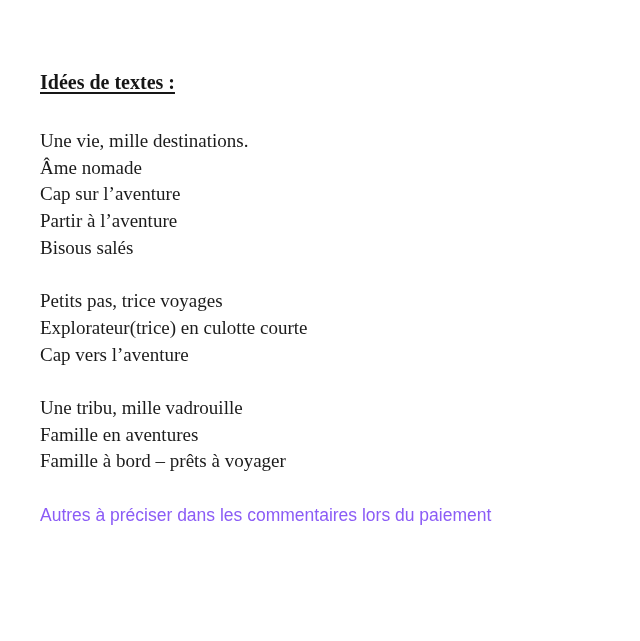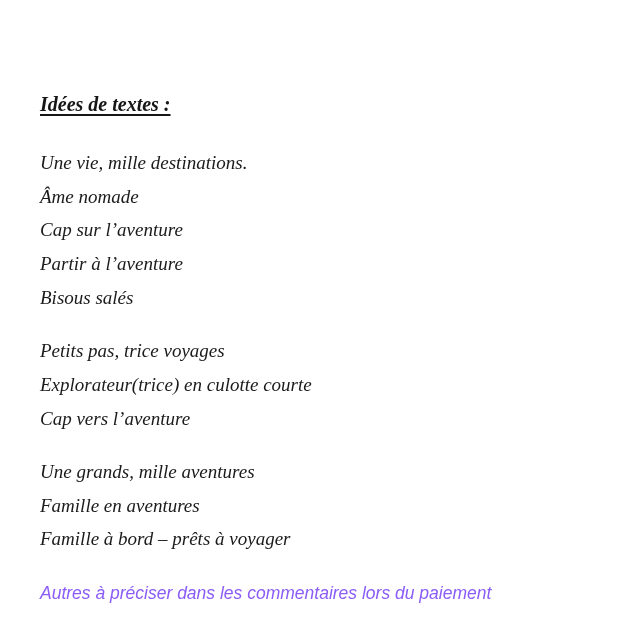--- a/index.html
+++ b/index.html
@@ -9,24 +9,23 @@
   }
   body {
     width: 640px;
     height: 641px;
     overflow: hidden;
   }
   .page {
     box-sizing: border-box;
     width: 640px;
     height: 641px;
-    padding: 90px 30px 0 40px;
+    padding: 68px 30px 0 40px;
     background: #ffffff;
     color: #1b1b1b;
-    font-style: italic;
   }
   .doc-title {
     font-family: "Liberation Serif", "DejaVu Serif", serif;
     font-size: 20px;
     font-weight: bold;
     line-height: 28px;
     text-decoration: underline;
     text-underline-offset: 3px;
     text-decoration-thickness: 2px;
     margin: 0 0 32px 0;
@@ -34,21 +33,20 @@
   }
   .group {
     margin: 0 0 26.7px 0;
   }
   .line {
     font-family: "Liberation Serif", "DejaVu Serif", serif;
     font-size: 19px;
     line-height: 26.7px;
     white-space: nowrap;
     color: #1b1b1b;
-    margin-top: 7px;
   }
   .footer-line {
     font-family: "Liberation Sans", "DejaVu Sans", sans-serif;
     font-size: 17.5px;
     line-height: 26.7px;
     white-space: nowrap;
     color: #8b5cf6;
   }
 </style>
 </head>
@@ -66,20 +64,20 @@
     <div class="line">Bisous salés</div>
   </div>
 
   <div class="group">
     <div class="line">Petits pas, trice voyages</div>
     <div class="line">Explorateur(trice) en culotte courte</div>
     <div class="line">Cap vers l’aventure</div>
   </div>
 
   <div class="group">
-    <div class="line">Une grands, mille aventures</div>
+    <div class="line">Une tribu, mille vadrouille</div>
     <div class="line">Famille en aventures</div>
     <div class="line">Famille à bord – prêts à voyager</div>
   </div>
 
   <div class="footer-line">Autres à préciser dans les commentaires lors du paiement</div>
 
 </div>
 
 </body></html>

